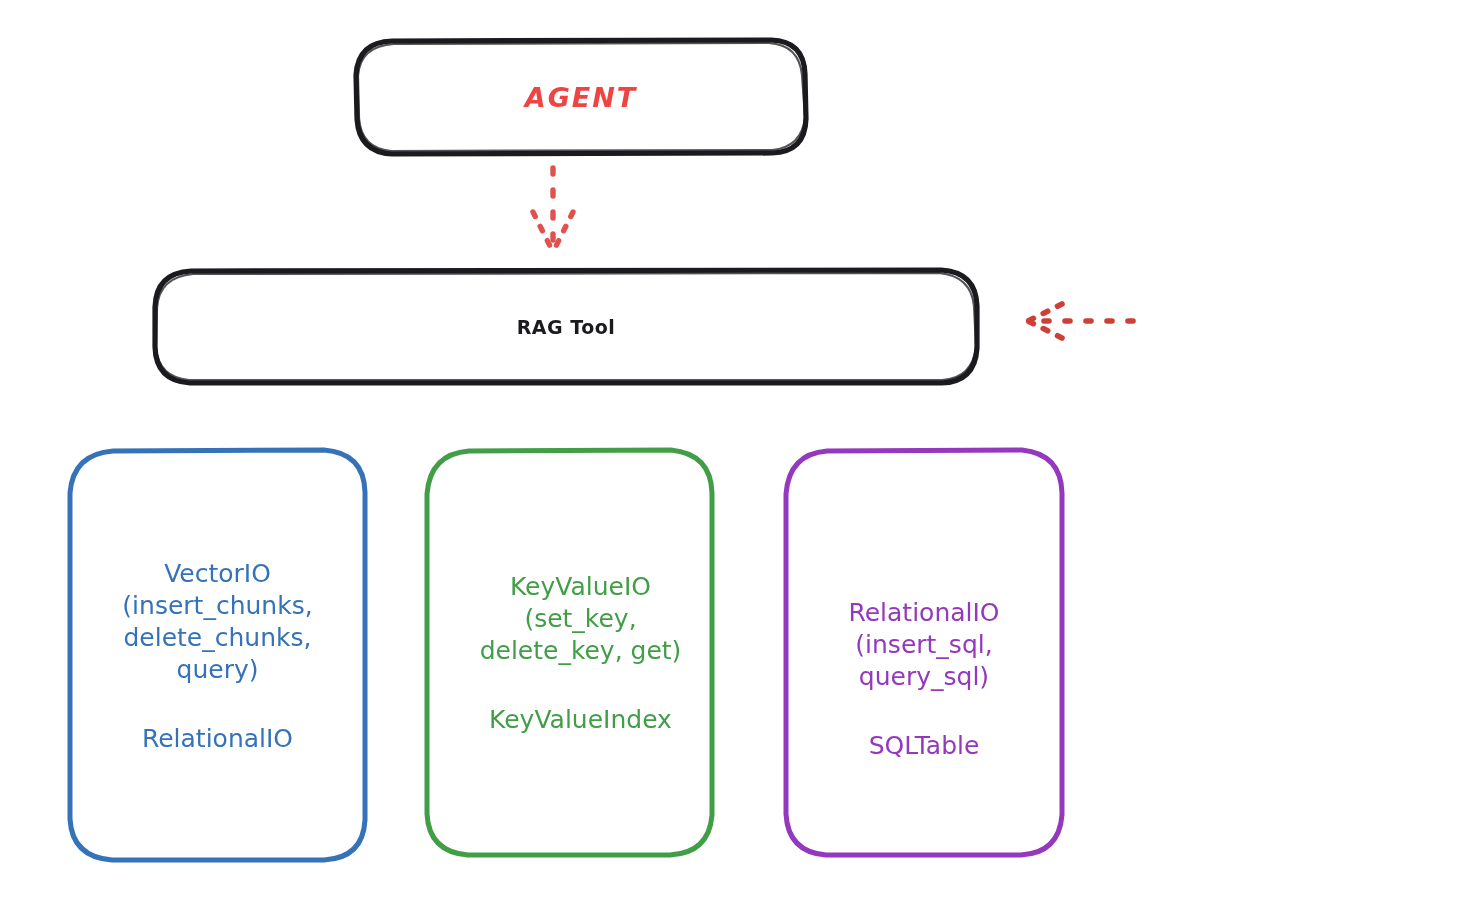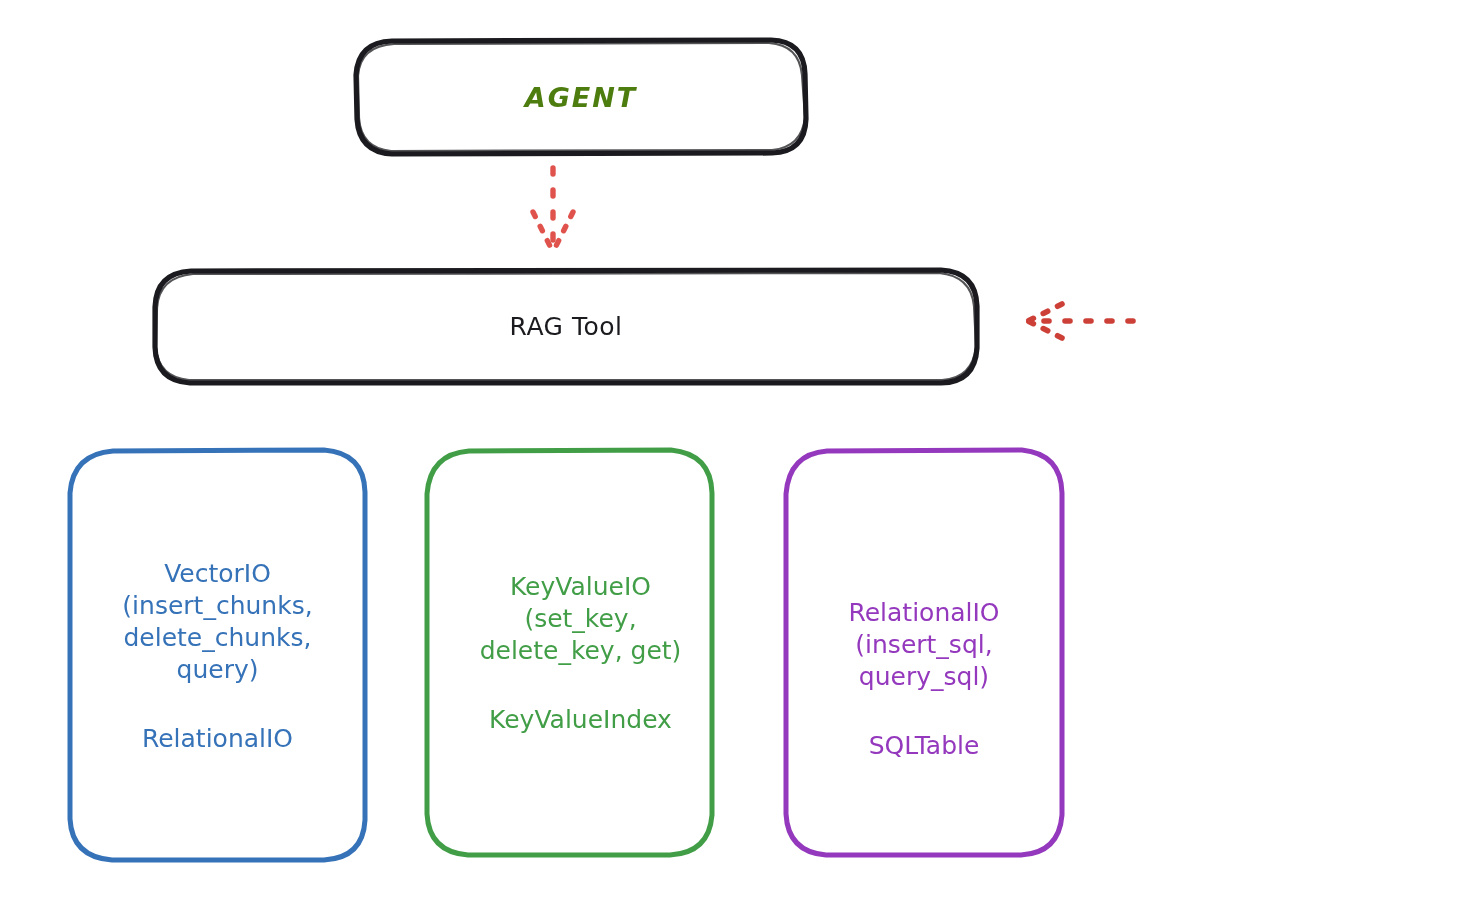--- a/index.html
+++ b/index.html
@@ -40,32 +40,32 @@
   }
 
   
   #agent-node {
     left: 356px; top: 40px; width: 450px; height: 114px;
   }
   #agent-node .node-label {
     font-size: 27px;
     font-style: italic;
     font-weight: 600;
-    color: #4d7c0f;
+    color: #ef4444;
     letter-spacing: 2px;
   }
 
   
   #rag-tool-node {
     left: 155px; top: 270px; width: 822px; height: 113px;
   }
   #rag-tool-node .node-label {
-    font-size: 25px;
+    font-size: 19px;
     color: #1b1b1f;
-    font-weight: 400;
+    font-weight: 700;
   }
 
   
   .provider-node .api-label {
     font-size: 25px;
     line-height: 1.28;
     white-space: pre-line;
     font-weight: 500;
   }
   .provider-node .index-label {

